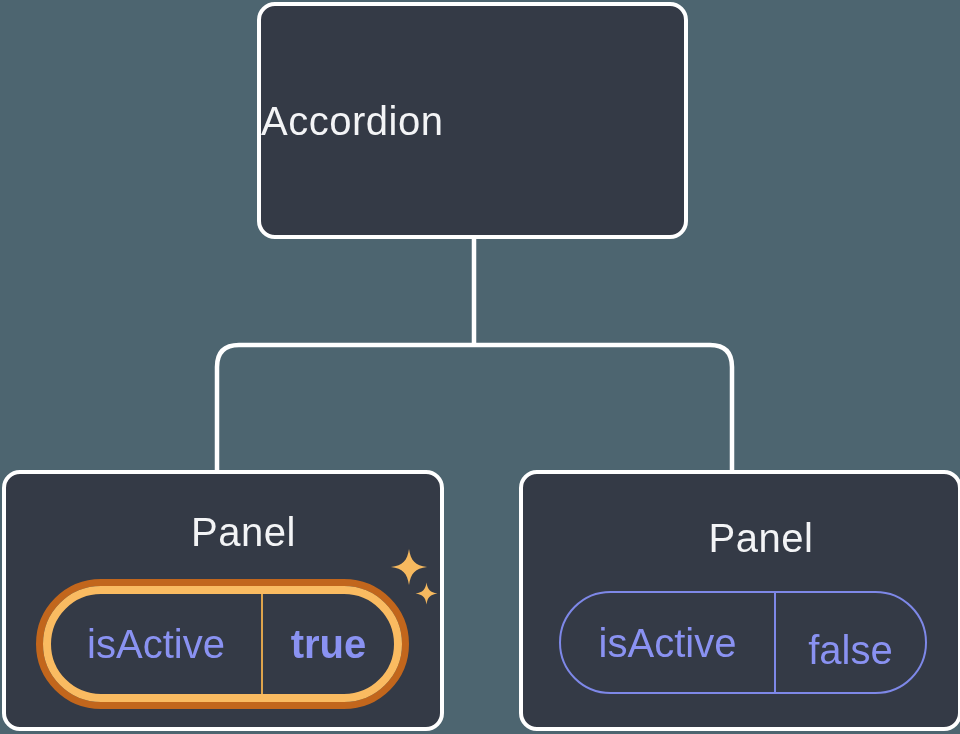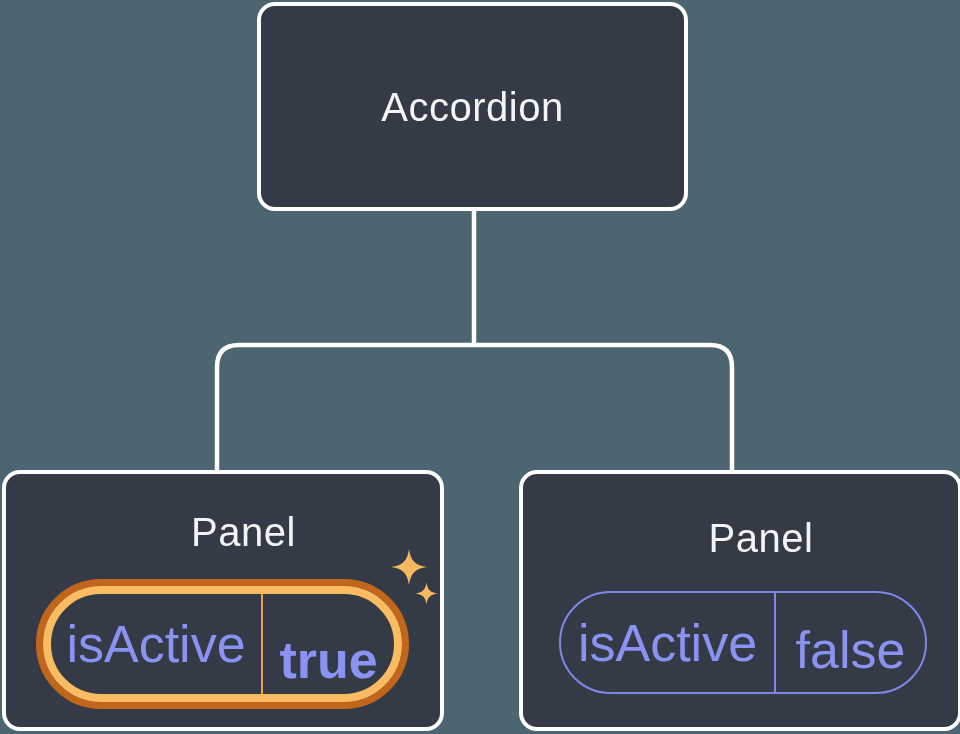--- a/index.html
+++ b/index.html
@@ -25,22 +25,22 @@
     font-family: "Liberation Sans", sans-serif;
   }
   .node {
     position: absolute;
     background: var(--node-fill);
     border: 4.5px solid var(--node-border);
     border-radius: 18px;
     box-sizing: border-box;
   }
   .node-root {
-    left: 257px; top: 2px; width: 431px; height: 209px;
-    display: flex; align-items: center; justify-content: center;
+    left: 257px; top: 2px; width: 431px; height: 237px;
+    display: flex; align-items: center; 
   }
   .node-panel-left  { left: 2px;   top: 470px; width: 442px; height: 261px; }
   .node-panel-right { left: 519px; top: 470px; width: 443px; height: 261px; }
   .node-title {
     color: var(--title-text);
     font-size: 40px;
     font-weight: 500;
     line-height: 44px;
     letter-spacing: 0.5px;
   }
@@ -72,26 +72,26 @@
     position: absolute; left: 36px; top: 117px; width: 368px; height: 103px;
     box-sizing: border-box;
     border: 2px solid var(--prop-border);
     border-radius: 999px;
     display: flex;
     overflow: hidden;
   }
   .pill-cell {
     display: flex; align-items: center; justify-content: center;
     color: var(--prop-text);
-    font-size: 52px;
+    font-size: 40px;
     line-height: 1;
     height: 100%;
   }
   .cell-name-hl  { width: 210px; flex: none; }
-  .cell-value-hl { flex: 1; font-weight: bold; margin-top: 16px; }
+  .cell-value-hl { flex: 1; font-weight: bold; }
   .cell-name-pl  { width: 213px; flex: none; }
   .cell-value-pl { flex: 1; margin-top: 7px; }
   .divider { height: 100%; flex: none; width: 2px; }
   .divider-gold   { background: var(--divider-gold); }
   .divider-purple { background: var(--prop-border); }
 
   .sparkle { position: absolute; }
   .sparkle path { fill: var(--sparkle); }
   .sparkle-large { left: 384px; top: 74px;  width: 38px; height: 38px; }
   .sparkle-small { left: 409px; top: 108px; width: 23px; height: 23px; }

